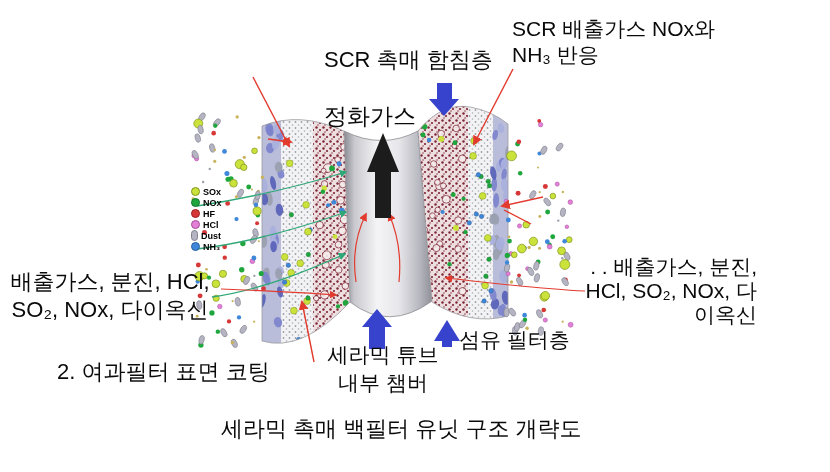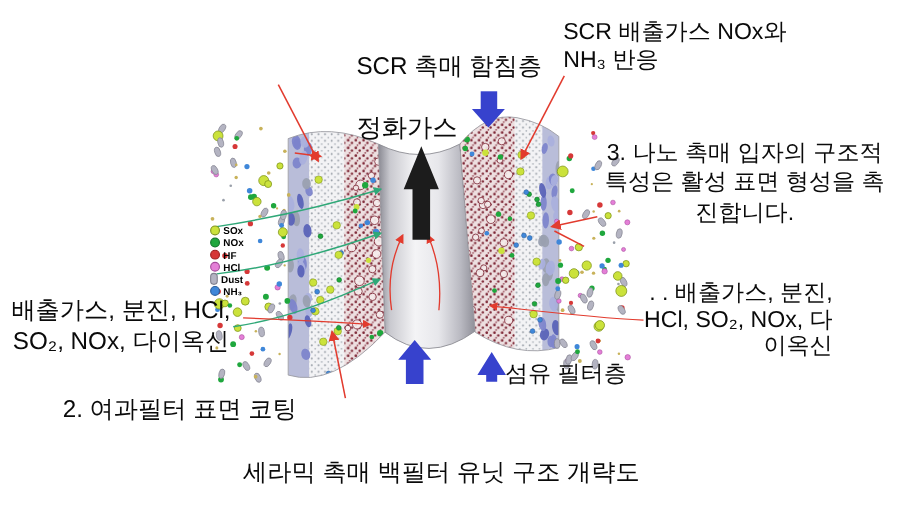--- a/index.html
+++ b/index.html
@@ -2,21 +2,21 @@
 <html><head>
 <meta charset="utf-8">
 <style>
   html,body{margin:0;padding:0;background:#fff;}
   .stage{position:relative;width:830px;height:472px;background:#ffffff;overflow:hidden;
          font-family:"Liberation Sans","DejaVu Sans",sans-serif;color:#0a0a0a;}
   svg.diagram{position:absolute;left:0;top:0;}
   .lbl{position:absolute;white-space:pre-line;line-height:1.22;}
   .c{text-align:center;}
   .r{text-align:right;}
-  .legend{position:absolute;left:191px;top:204px;z-index:5;}
+  .legend{position:absolute;left:191px;top:186px;z-index:5;}
   .legend .row{display:flex;align-items:center;height:11px;}
   .legend .sym{width:7px;height:7px;border-radius:50%;border:1px solid #555;margin-right:3px;flex:none;}
   .legend .sym.capsule{width:5px;height:9px;border-radius:4px;}
   .legend .txt{font-size:9px;font-weight:bold;color:#000;line-height:10px;}
 </style>
 </head>
 <body>
 
 <div class="stage">
 
@@ -449,29 +449,28 @@
   </div>
 
 
   <div class="lbl" style="left:324px;top:47px;font-size:22px;">SCR 촉매 함침층</div>
 
   <div class="lbl" style="left:324px;top:102px;font-size:23px;">정화가스</div>
 
   <div class="lbl" style="left:512px;top:16px;font-size:21px;">SCR 배출가스 NOx와
 NH₃ 반응</div>
 
-  <div class="lbl c" style="left:524px;top:125px;width:306px;font-size:21px;line-height:1.3;">3. 나노 촉매 입자의 구조적
-특성은 활성 표면 형성을 촉
-진합니다.</div>
 
   <div class="lbl c" style="left:2px;top:268px;width:216px;font-size:22px;line-height:1.25;">배출가스, 분진, HCl,
 SO₂, NOx, 다이옥신</div>
 
   <div class="lbl" style="left:57px;top:359px;font-size:22px;text-align:right;">2. 여과필터 표면 코팅</div>
 
+  <div class="lbl c" style="left:322px;top:341px;width:122px;font-size:21px;line-height:1.35;">세라믹 튜브
+내부 챔버</div>
 
   <div class="lbl r" style="left:573px;top:255px;width:184px;font-size:21px;line-height:1.15;">. . 배출가스, 분진,
 HCl, SO₂, NOx, 다
 이옥신</div>
 
   <div class="lbl" style="left:459px;top:327px;font-size:21px;">섬유 필터층</div>
 
   <div class="lbl" style="left:221px;top:416px;font-size:22px;">세라믹 촉매 백필터 유닛 구조 개략도</div>
 </div>
 

